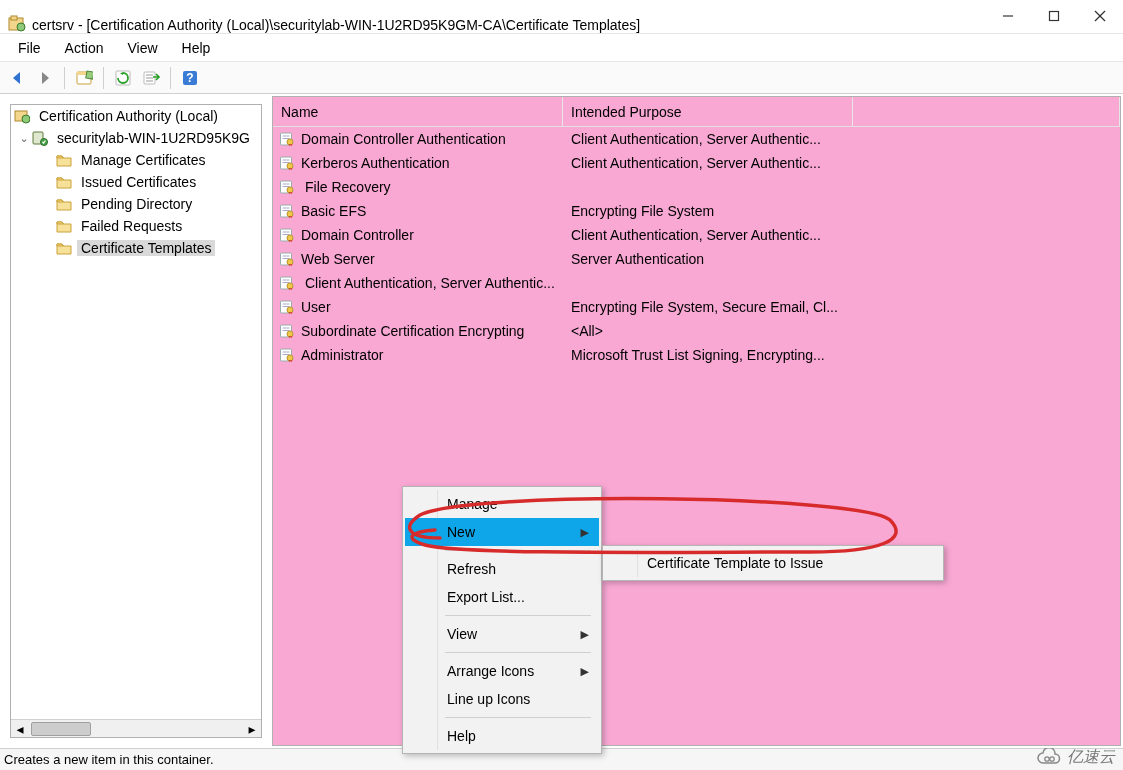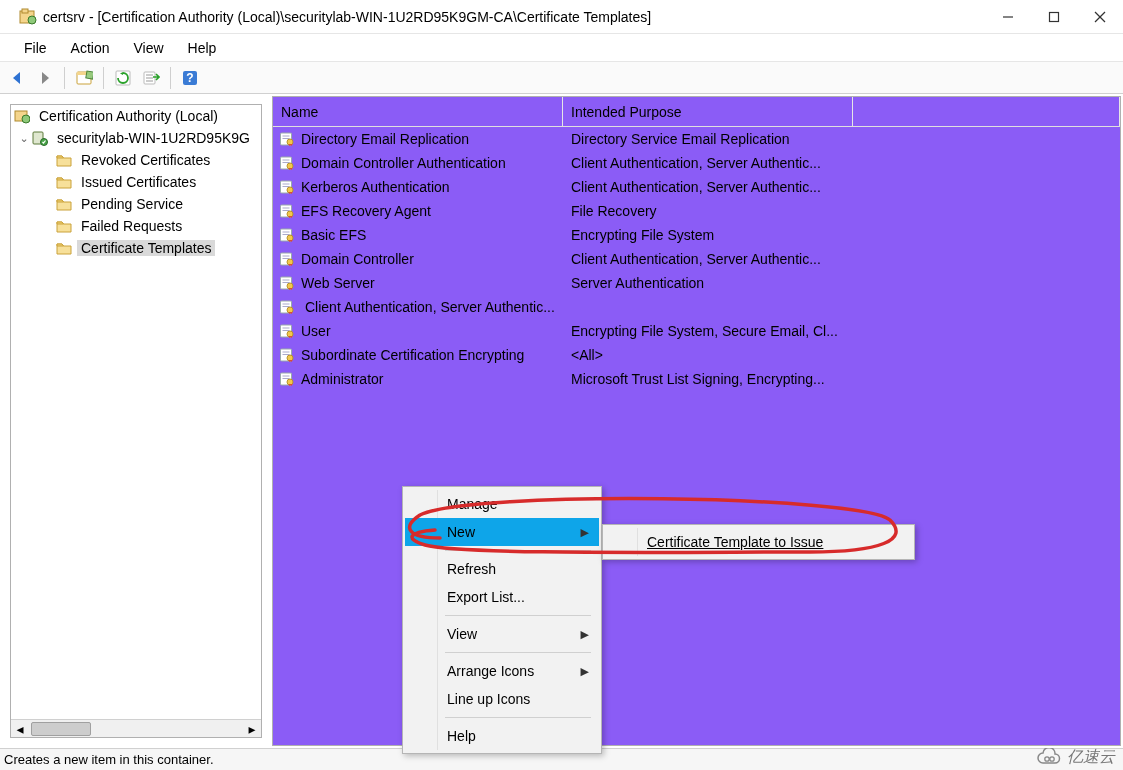--- a/index.html
+++ b/index.html
@@ -9,23 +9,22 @@
     font-family: "Segoe UI", Tahoma, sans-serif;
     font-size: 14px;
     background: #fff;
     color: #000;
     overflow: hidden;
     position: relative;
   }
   .titlebar {
     height: 34px;
     display: flex;
-    align-items: center;
+    align-items: flex-end;
     border-bottom: 1px solid #e6e6e6;
-    padding-left: 11px;
   }
   .titlebar .app-icon {
     width: 18px; height: 18px;
     margin: 0 6px 0 8px;
     display: inline-block;
   }
   .titlebar .title-text {
     flex: 1;
     font-size: 14px;
     white-space: nowrap;
@@ -33,21 +32,21 @@
   }
   .win-controls { display: flex; }
   .win-btn {
     width: 46px; height: 34px;
     display: flex; align-items: center; justify-content: center;
   }
   .menubar {
     height: 28px;
     display: flex;
     align-items: center;
-    padding: 0 12px;
+    padding: 0 6px;
     border-bottom: 1px solid #e6e6e6;
   }
   .menubar .menu-item {
     padding: 2px 12px;
     font-size: 14px;
   }
   .toolbar {
     height: 32px;
     display: flex;
     align-items: center;
@@ -102,21 +101,21 @@
   .tree-scroll .thumb {
     height: 14px; width: 60px; background: #cdcdcd; border:1px solid #a0a0a0; border-radius:2px;
     margin-left: 2px;
   }
   .list-pane {
     flex: 1;
     border: 1px solid #b0b0b0;
     margin: 2px 2px 2px 0;
     position: relative;
     overflow: hidden;
-    background: #8b5cf6;
+    background: #f9a8d4;
   }
   .list-header {
     display: flex;
     height: 30px;
     border-bottom: 1px solid #e0e0e0;
     font-size: 14px;
   }
   .list-header .col {
     display: flex; align-items: center;
     padding: 0 8px;
@@ -298,39 +297,39 @@
       <span class="label-wrap"><span>securitylab-WIN-1U2RD95K9G</span></span>
     </div>
     <div id="tree-children">
         <div class="tree-row" style="padding-left: 44px;">
           <span class="ticon">
             <svg width="16" height="16" viewBox="0 0 16 16">
               <path d="M1 4 h5 l1.5 2 H15 v8 H1 z" fill="#f7e09a" stroke="#caa23a"></path>
               <path d="M1 4 h5 l1.5 2 H1 z" fill="#f2d377" stroke="#caa23a"></path>
             </svg>
           </span>
-          <span class="label-wrap"><span>Revoked Certificates</span></span>
+          <span class="label-wrap"><span>Manage Certificates</span></span>
         </div>
         <div class="tree-row" style="padding-left: 44px;">
           <span class="ticon">
             <svg width="16" height="16" viewBox="0 0 16 16">
               <path d="M1 4 h5 l1.5 2 H15 v8 H1 z" fill="#f7e09a" stroke="#caa23a"></path>
               <path d="M1 4 h5 l1.5 2 H1 z" fill="#f2d377" stroke="#caa23a"></path>
             </svg>
           </span>
           <span class="label-wrap"><span>Issued Certificates</span></span>
         </div>
         <div class="tree-row" style="padding-left: 44px;">
           <span class="ticon">
             <svg width="16" height="16" viewBox="0 0 16 16">
               <path d="M1 4 h5 l1.5 2 H15 v8 H1 z" fill="#f7e09a" stroke="#caa23a"></path>
               <path d="M1 4 h5 l1.5 2 H1 z" fill="#f2d377" stroke="#caa23a"></path>
             </svg>
           </span>
-          <span class="label-wrap"><span>Pending Service</span></span>
+          <span class="label-wrap"><span>Pending Directory</span></span>
         </div>
         <div class="tree-row" style="padding-left: 44px;">
           <span class="ticon">
             <svg width="16" height="16" viewBox="0 0 16 16">
               <path d="M1 4 h5 l1.5 2 H15 v8 H1 z" fill="#f7e09a" stroke="#caa23a"></path>
               <path d="M1 4 h5 l1.5 2 H1 z" fill="#f2d377" stroke="#caa23a"></path>
             </svg>
           </span>
           <span class="label-wrap"><span>Failed Requests</span></span>
         </div>
@@ -362,33 +361,20 @@
         <div class="list-row">
           <span class="cicon">
             <svg width="16" height="16" viewBox="0 0 16 16">
               <rect x="1.5" y="2" width="11" height="12" rx="1" fill="#fff" stroke="#9aa"></rect>
               <line x1="3.5" y1="5" x2="10.5" y2="5" stroke="#aac"></line>
               <line x1="3.5" y1="7.5" x2="10.5" y2="7.5" stroke="#aac"></line>
               <circle cx="11" cy="11" r="3" fill="#f2c84b" stroke="#b8932a"></circle>
               <path d="M9.5 13 l1 2 l1 -1 l1 1 l1 -2" fill="#d84b3a"></path>
             </svg>
           </span>
-          <span class="c-name">Directory Email Replication</span>
-          <span class="c-purpose">Directory Service Email Replication</span>
-        </div>
-        <div class="list-row">
-          <span class="cicon">
-            <svg width="16" height="16" viewBox="0 0 16 16">
-              <rect x="1.5" y="2" width="11" height="12" rx="1" fill="#fff" stroke="#9aa"></rect>
-              <line x1="3.5" y1="5" x2="10.5" y2="5" stroke="#aac"></line>
-              <line x1="3.5" y1="7.5" x2="10.5" y2="7.5" stroke="#aac"></line>
-              <circle cx="11" cy="11" r="3" fill="#f2c84b" stroke="#b8932a"></circle>
-              <path d="M9.5 13 l1 2 l1 -1 l1 1 l1 -2" fill="#d84b3a"></path>
-            </svg>
-          </span>
           <span class="c-name">Domain Controller Authentication</span>
           <span class="c-purpose">Client Authentication, Server Authentic...</span>
         </div>
         <div class="list-row">
           <span class="cicon">
             <svg width="16" height="16" viewBox="0 0 16 16">
               <rect x="1.5" y="2" width="11" height="12" rx="1" fill="#fff" stroke="#9aa"></rect>
               <line x1="3.5" y1="5" x2="10.5" y2="5" stroke="#aac"></line>
               <line x1="3.5" y1="7.5" x2="10.5" y2="7.5" stroke="#aac"></line>
               <circle cx="11" cy="11" r="3" fill="#f2c84b" stroke="#b8932a"></circle>
@@ -401,21 +387,20 @@
         <div class="list-row">
           <span class="cicon">
             <svg width="16" height="16" viewBox="0 0 16 16">
               <rect x="1.5" y="2" width="11" height="12" rx="1" fill="#fff" stroke="#9aa"></rect>
               <line x1="3.5" y1="5" x2="10.5" y2="5" stroke="#aac"></line>
               <line x1="3.5" y1="7.5" x2="10.5" y2="7.5" stroke="#aac"></line>
               <circle cx="11" cy="11" r="3" fill="#f2c84b" stroke="#b8932a"></circle>
               <path d="M9.5 13 l1 2 l1 -1 l1 1 l1 -2" fill="#d84b3a"></path>
             </svg>
           </span>
-          <span class="c-name">EFS Recovery Agent</span>
           <span class="c-purpose">File Recovery</span>
         </div>
         <div class="list-row">
           <span class="cicon">
             <svg width="16" height="16" viewBox="0 0 16 16">
               <rect x="1.5" y="2" width="11" height="12" rx="1" fill="#fff" stroke="#9aa"></rect>
               <line x1="3.5" y1="5" x2="10.5" y2="5" stroke="#aac"></line>
               <line x1="3.5" y1="7.5" x2="10.5" y2="7.5" stroke="#aac"></line>
               <circle cx="11" cy="11" r="3" fill="#f2c84b" stroke="#b8932a"></circle>
               <path d="M9.5 13 l1 2 l1 -1 l1 1 l1 -2" fill="#d84b3a"></path>
@@ -537,21 +522,21 @@
       <span class="sub-arrow">▶</span>
     </div>
     <div class="ctx-item">
       <span>Line up Icons</span>
     </div>
     <div class="ctx-sep"></div>
     <div class="ctx-item">
       <span>Help</span>
     </div>
   </div>
-<div class="ctx-menu" id="ctx-sub" style="left:602px; top:524px; width:313px;text-decoration:underline;">
+<div class="ctx-menu" id="ctx-sub" style="left:602px; top:545px; width:342px;">
   <div class="ctx-gutter"></div>
 <div class="ctx-item">
       <span>Certificate Template to Issue</span>
     </div>
   </div>
 
 <svg class="annot" style="left:380px; top:490px;" width="530" height="80">
   <path d="M 60 48 C 30 48 20 38 40 25 C 90 0 480 5 510 30 C 530 50 500 62 430 62 C 300 62 80 65 45 55 C 25 49 28 42 55 40" fill="none" stroke="#d72b2b" stroke-width="3.5" stroke-linecap="round"></path>
 </svg>
 

